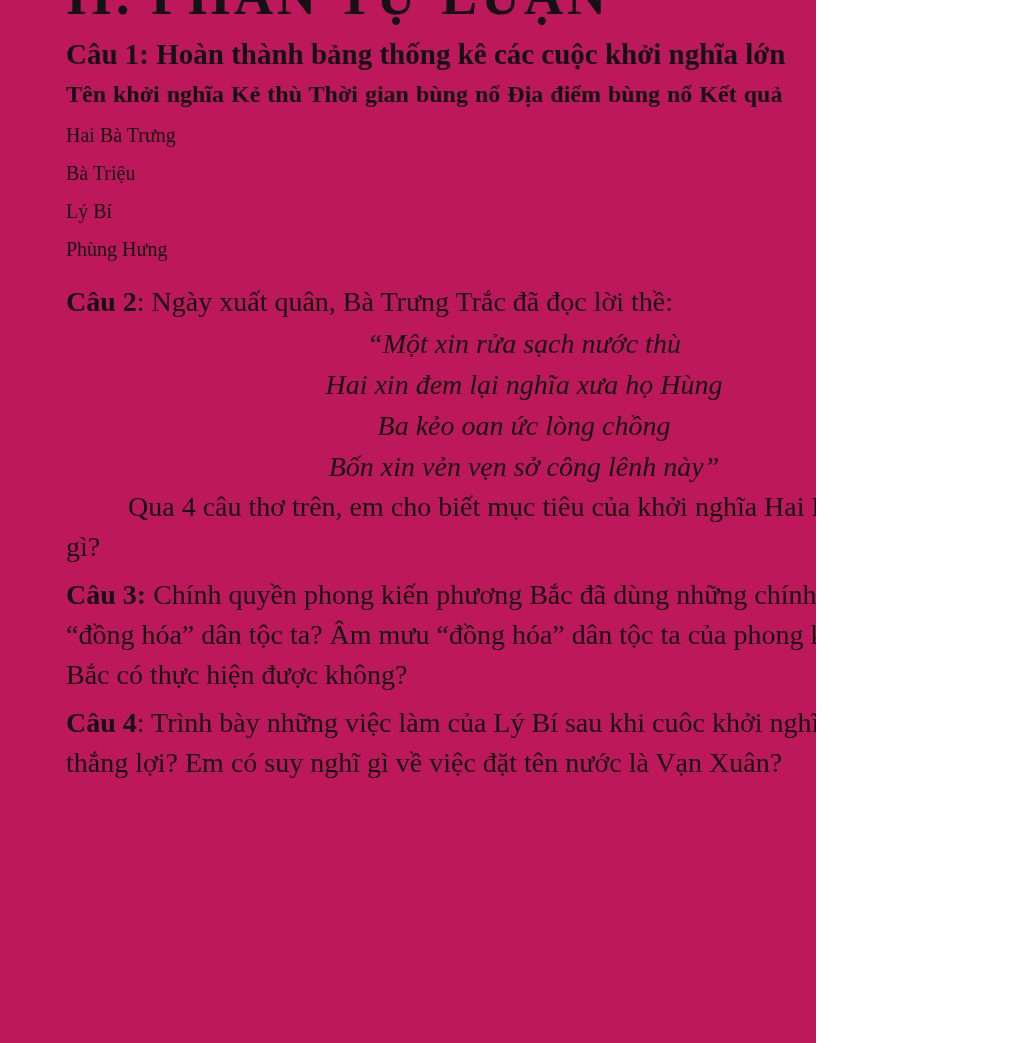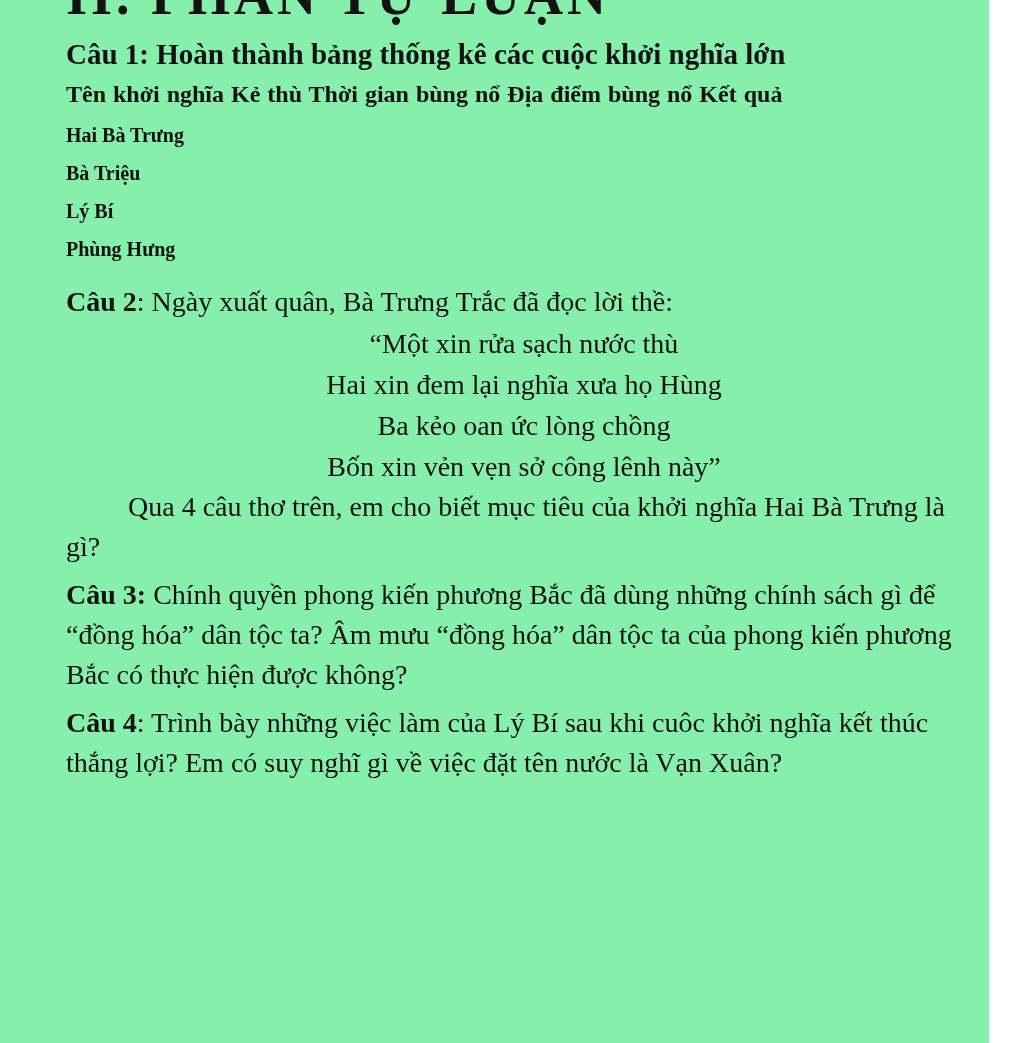--- a/index.html
+++ b/index.html
@@ -2,23 +2,23 @@
 <html><head>
 <meta charset="utf-8">
 <style>
   html, body {
     margin: 0;
     padding: 0;
     background: #ffffff;
   }
   .page {
     position: relative;
-    width: 989px;
+    width: 816px;
     height: 1043px;
-    background: #86efac;
+    background: #be185d;
     overflow: hidden;
     font-family: "Liberation Serif", "DejaVu Serif", serif;
     color: #121212;
   }
   .content {
     position: absolute;
     top: 0;
     left: 66px;
     width: 916px;
   }
@@ -52,39 +52,40 @@
     font-weight: bold;
     line-height: 26px;
     word-spacing: 1px;
     white-space: nowrap;
   }
   .uprising-list {
     margin: 9px 0 0 0;
     padding: 0;
     list-style: none;
     font-size: 20px;
-    font-weight: bold;
+    font-weight: normal;
   }
   .uprising-list li {
     line-height: 38px;
     height: 38px;
   }
   .body-par {
     margin: 0;
     font-size: 28px;
     line-height: 40px;
     text-align: left;
   }
   .cau2-intro { margin-top: 14px; }
   .q-label { font-weight: bold; }
   .poem {
     margin: 1px 0 0 0;
   }
   .poem-line {
     font-size: 28px;
+    font-style: italic;
     line-height: 41px;
     text-align: center;
   }
   .indent-par {
     text-indent: 62px;
   }
   .par-gap {
     margin-top: 8px;
   }
 </style>

